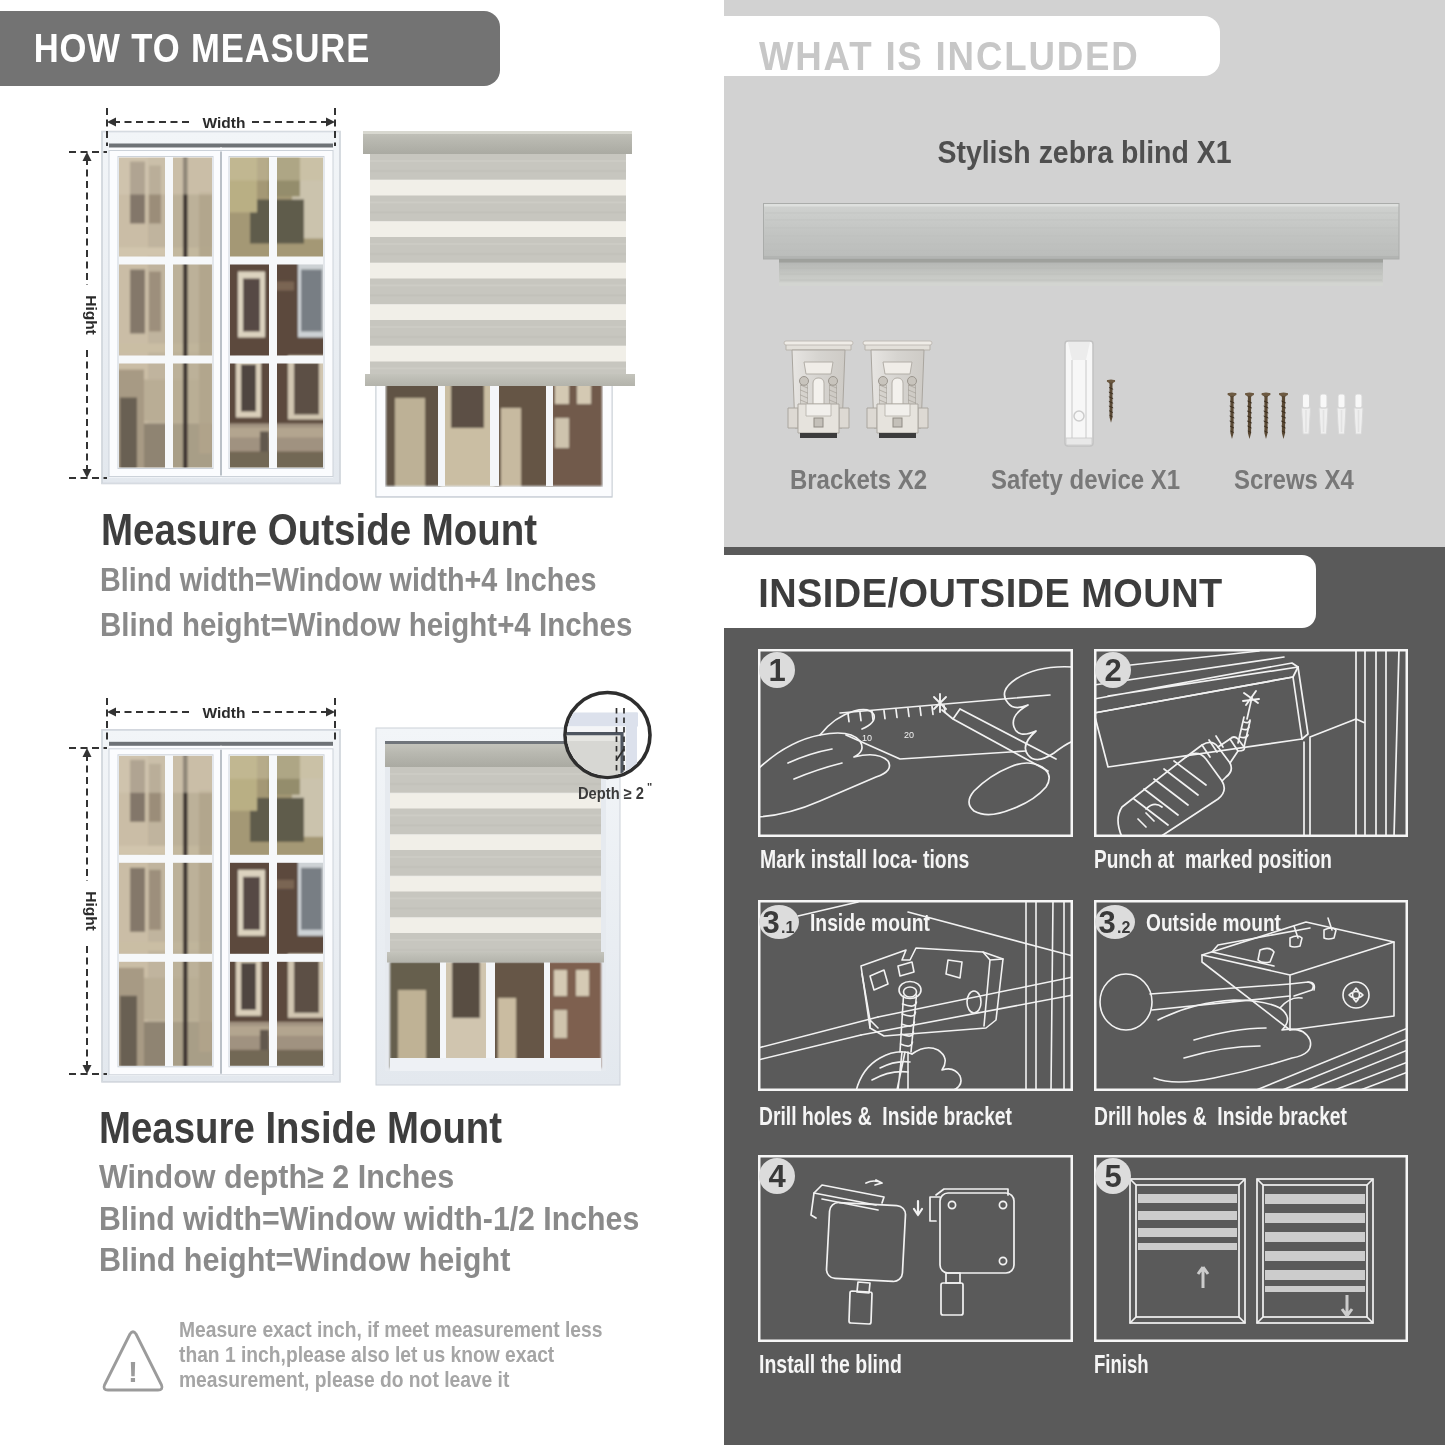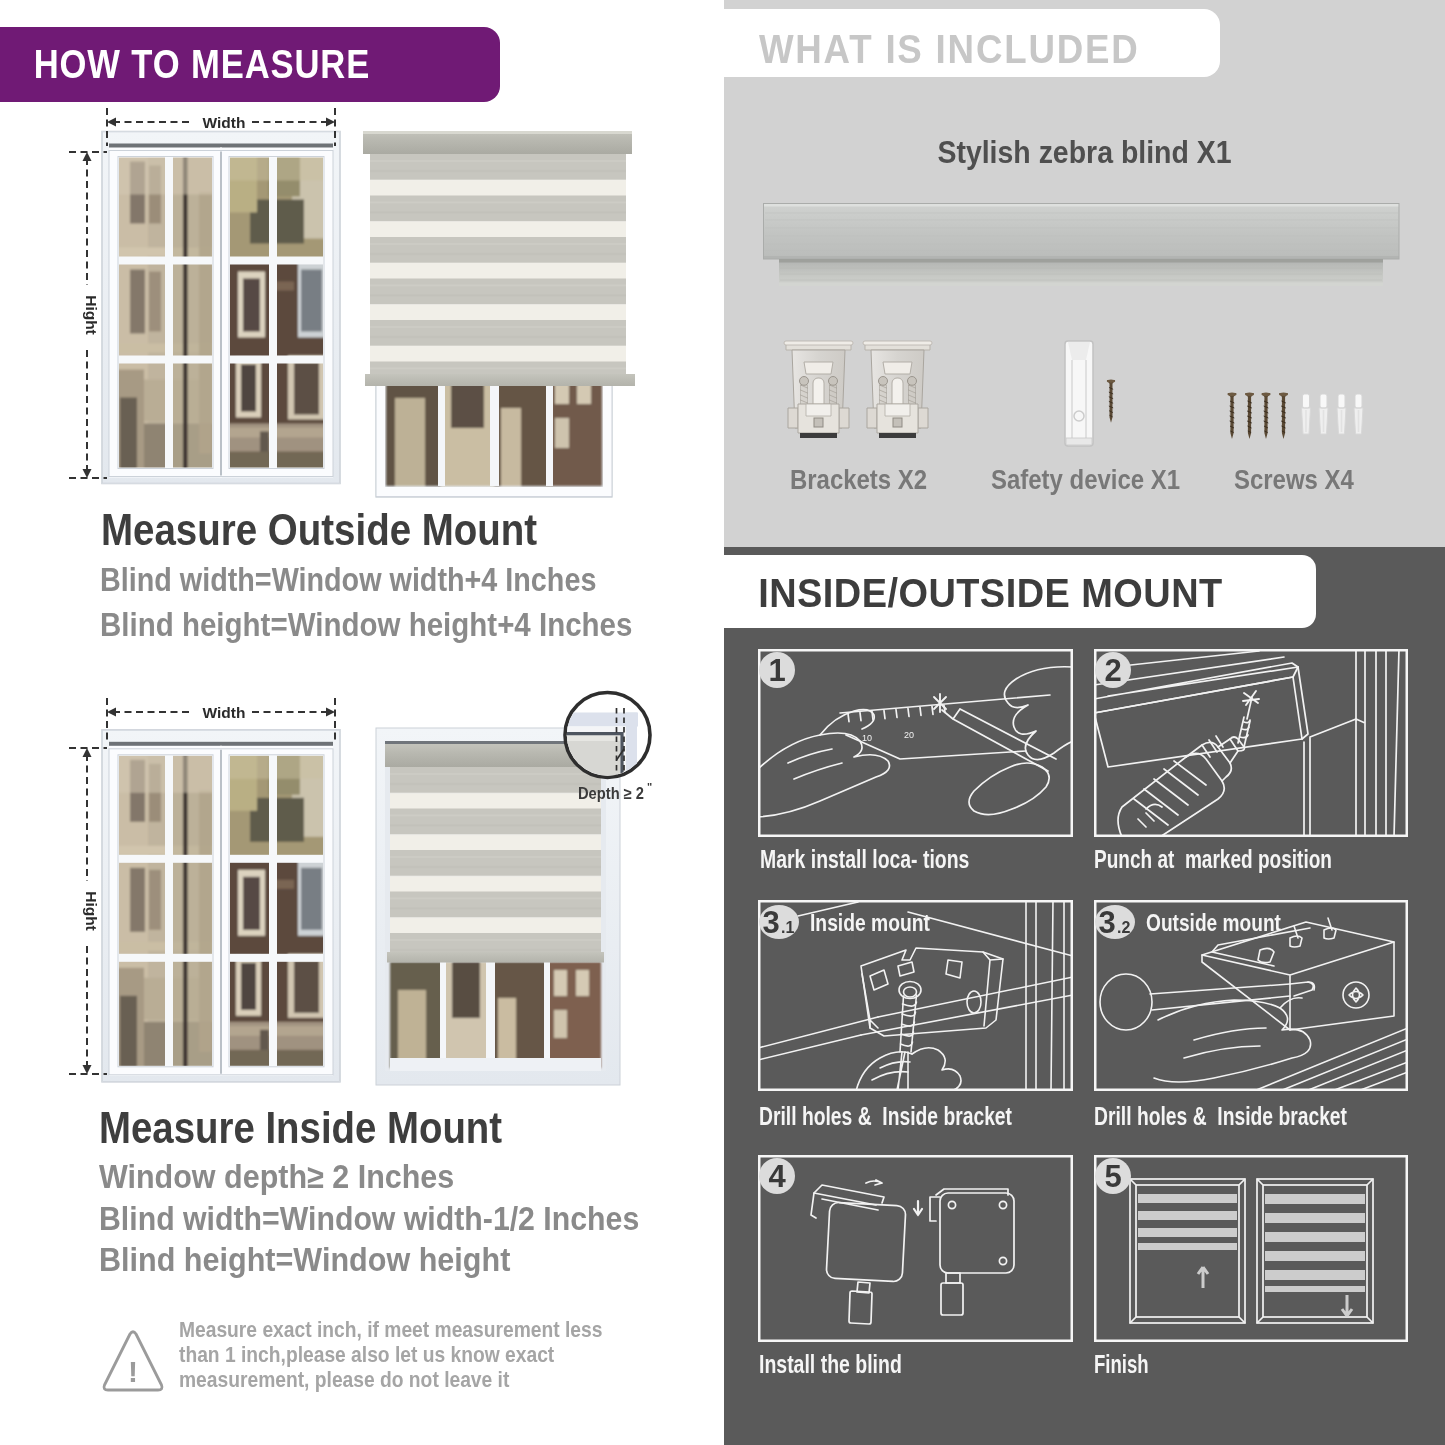--- a/index.html
+++ b/index.html
@@ -1,28 +1,28 @@
 <!DOCTYPE html>
 <html><head>
 <meta charset="utf-8">
 <style>
   html,body{margin:0;padding:0;}
   body{width:1445px;height:1445px;position:relative;background:#ffffff;
        font-family:"Liberation Sans", sans-serif;overflow:hidden;}
   .abs{position:absolute;}
-  .hdr1{left:0;top:11px;width:500px;height:75px;background:#701a75;
-        border-radius:0 16px 16px 0;margin-top:16px;}
+  .hdr1{left:0;top:11px;width:500px;height:75px;background:#737373;
+        border-radius:0 16px 16px 0;}
   .hdr1 span{display:inline-block;transform:scaleX(0.865);transform-origin:0 50%;
         line-height:75px;padding-left:39px;color:#ffffff;
         font-size:40px;font-weight:bold;letter-spacing:1px;}
   .ttl{color:#3e3e3e;font-size:45px;font-weight:bold;line-height:1;transform-origin:0 0;}
   .sub{color:#8a8a8a;font-size:33px;font-weight:bold;line-height:1;transform-origin:0 0;}
   .warntxt{color:#a5a5a5;font-size:22.5px;font-weight:bold;line-height:25.2px;transform:scaleX(0.855);transform-origin:0 0;}
   .panelTop{left:724px;top:0;width:721px;height:547px;background:#d2d2d2;}
-  .hdr2{left:724px;top:9px;width:496px;height:68px;background:#ffffff;border-radius:0 16px 16px 0;}
+  .hdr2{left:724px;top:16px;width:496px;height:60px;background:#ffffff;border-radius:0 16px 16px 0;}
   .hdr2 span{display:inline-block;transform:scaleX(0.895);transform-origin:0 50%;
         line-height:80px;padding-left:39px;color:#c7c7c7;
         font-size:41px;font-weight:bold;letter-spacing:2px;}
   .stylish{left:724px;top:137px;width:721px;text-align:center;color:#4f4f4f;
         font-size:31px;font-weight:bold;line-height:1;transform:scaleX(0.918);}
   .plabel{color:#787878;font-size:28px;font-weight:bold;line-height:1;transform-origin:0 0;transform:scaleX(0.855);}
   .panelBot{left:724px;top:547px;width:721px;height:898px;background:#5a5a5a;}
   .hdr3{left:724px;top:555px;width:592px;height:73px;background:#ffffff;border-radius:0 14px 14px 0;}
   .hdr3 span{display:inline-block;transform:scaleX(0.948);transform-origin:0 50%;
         line-height:76px;padding-left:36px;color:#3d3d3d;

